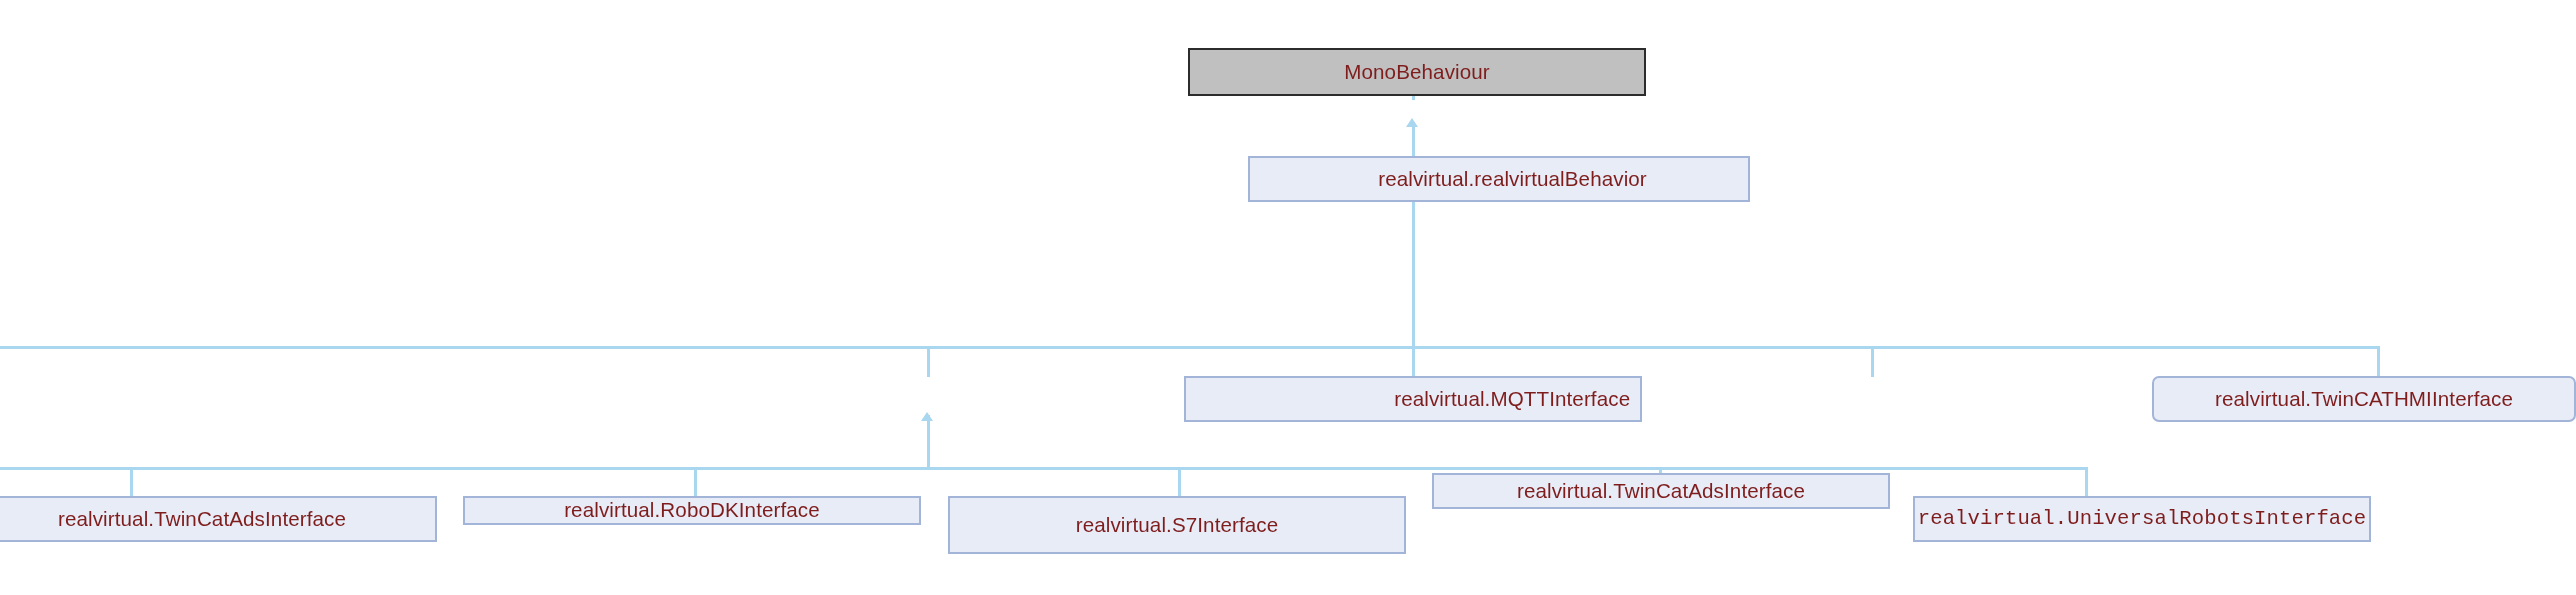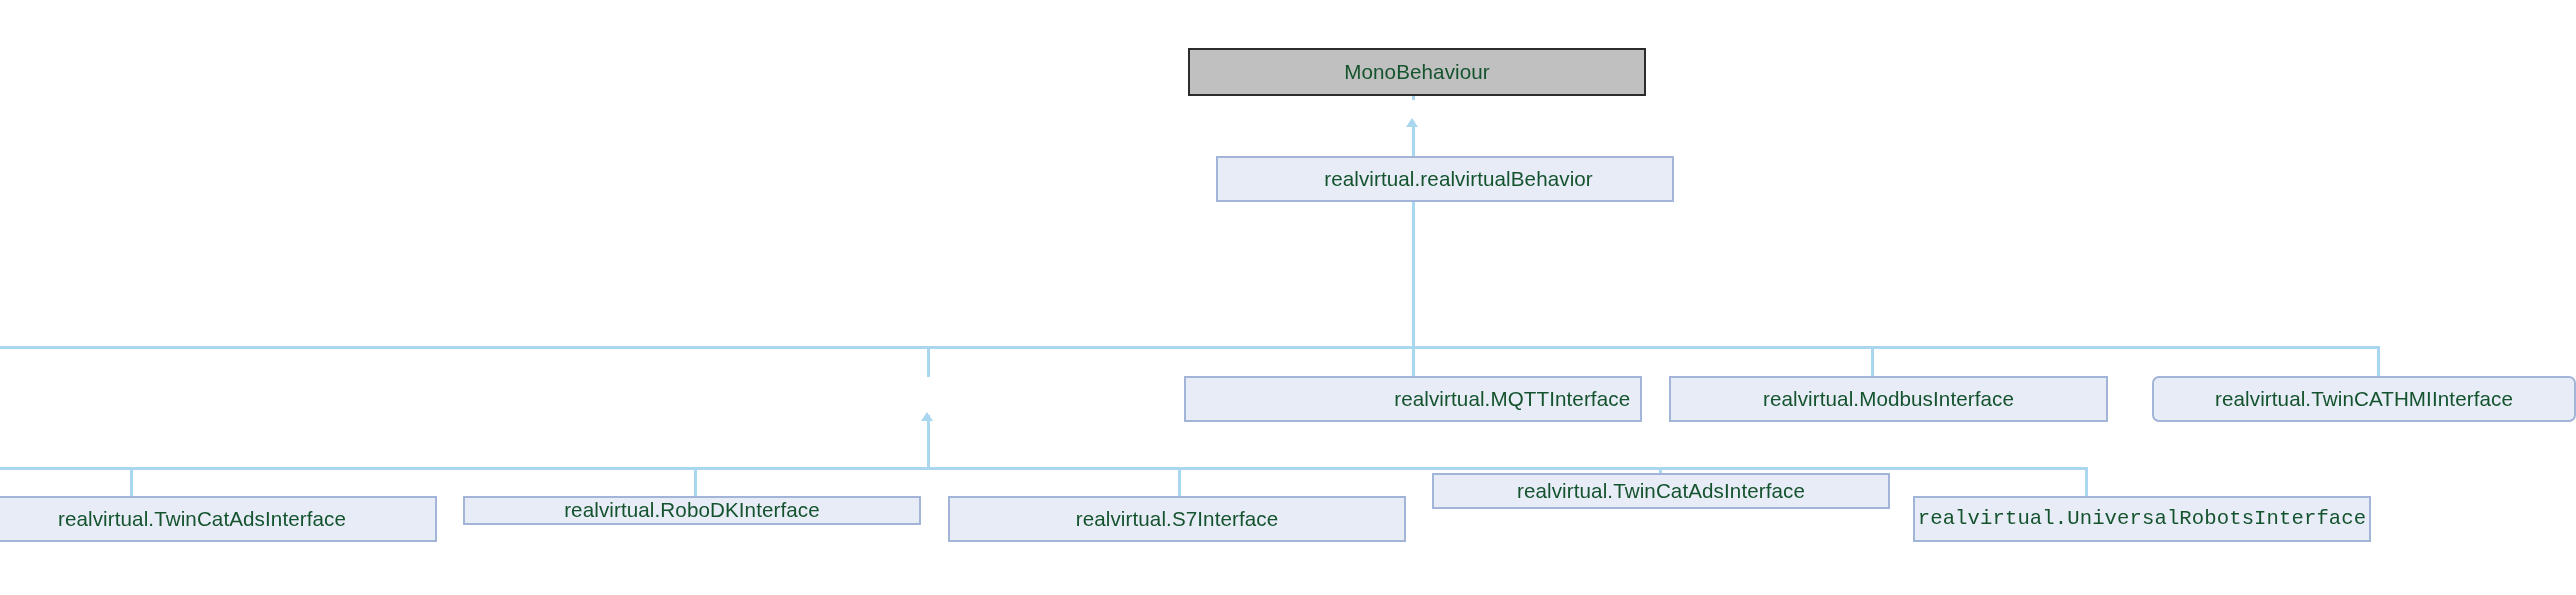--- a/index.html
+++ b/index.html
@@ -23,21 +23,21 @@
     position: absolute;
     box-sizing: border-box;
     display: flex;
     align-items: center;
     justify-content: center;
     text-align: center;
     white-space: nowrap;
     font-size: 20.6px;
     line-height: 1;
     letter-spacing: 0.1px;
-    color: #14532d;
+    color: #7f1d1d;
     background: #e7ecf7;
     border: 2px solid #a3b4d9;
   }
   .node.root {
     background: #c0c0c0;
     border: 2.9px solid #2c2c2c;
   }
   .node.focus {
     background: #ffffff;
     border: 2.9px solid #2c2c2c;
@@ -97,47 +97,44 @@
   <div class="edge-v" style="left:130px; top:467px; height:29px;"></div>
   <div class="edge-v" style="left:694px; top:467px; height:29px;"></div>
   <div class="edge-v" style="left:1178px; top:467px; height:29px;"></div>
   <div class="edge-v" style="left:1659px; top:467px; height:29px;"></div>
   <div class="edge-v" style="left:2085px; top:467px; height:29px;"></div>
 
   <div class="node root" style="left:1188px; top:48px; width:458px; height:48px;">
     <span class="label">MonoBehaviour</span>
   </div>
 
-  <div class="node" style="left:1216px; top:156px; width:458px; height:46px;padding-left:27px;">
+  <div class="node" style="left:1248px; top:156px; width:502px; height:46px;padding-left:27px;">
     <span class="label">realvirtual.realvirtualBehavior</span>
   </div>
 
 
 
   <div class="node" style="left:1184px; top:376px; width:458px; height:46px;justify-content:flex-end;">
     <span class="label">realvirtual.MQTTInterface</span>
   </div>
 
-  <div class="node" style="left:1669px; top:376px; width:439px; height:46px;">
-    <span class="label">realvirtual.ModbusInterface</span>
-  </div>
 
   <div class="node" style="left:2152px; top:376px; width:424px; height:46px;border-radius:7px;">
     <span class="label">realvirtual.TwinCATHMIInterface</span>
   </div>
 
   <div class="node" style="left:-33px; top:496px; width:470px; height:46px;">
     <span class="label">realvirtual.TwinCatAdsInterface</span>
   </div>
 
   <div class="node" style="left:463px; top:496px; width:458px; height:29px;">
     <span class="label">realvirtual.RoboDKInterface</span>
   </div>
 
-  <div class="node" style="left:948px; top:496px; width:458px; height:46px;">
+  <div class="node" style="left:948px; top:496px; width:458px; height:58px;">
     <span class="label">realvirtual.S7Interface</span>
   </div>
 
   <div class="node" style="left:1432px; top:473px; width:458px; height:36px;">
     <span class="label">realvirtual.TwinCatAdsInterface</span>
   </div>
 
   <div class="node" style="left:1913px; top:496px; width:458px; height:46px;font-family:Liberation Mono, monospace;">
     <span class="label">realvirtual.UniversalRobotsInterface</span>
   </div>

